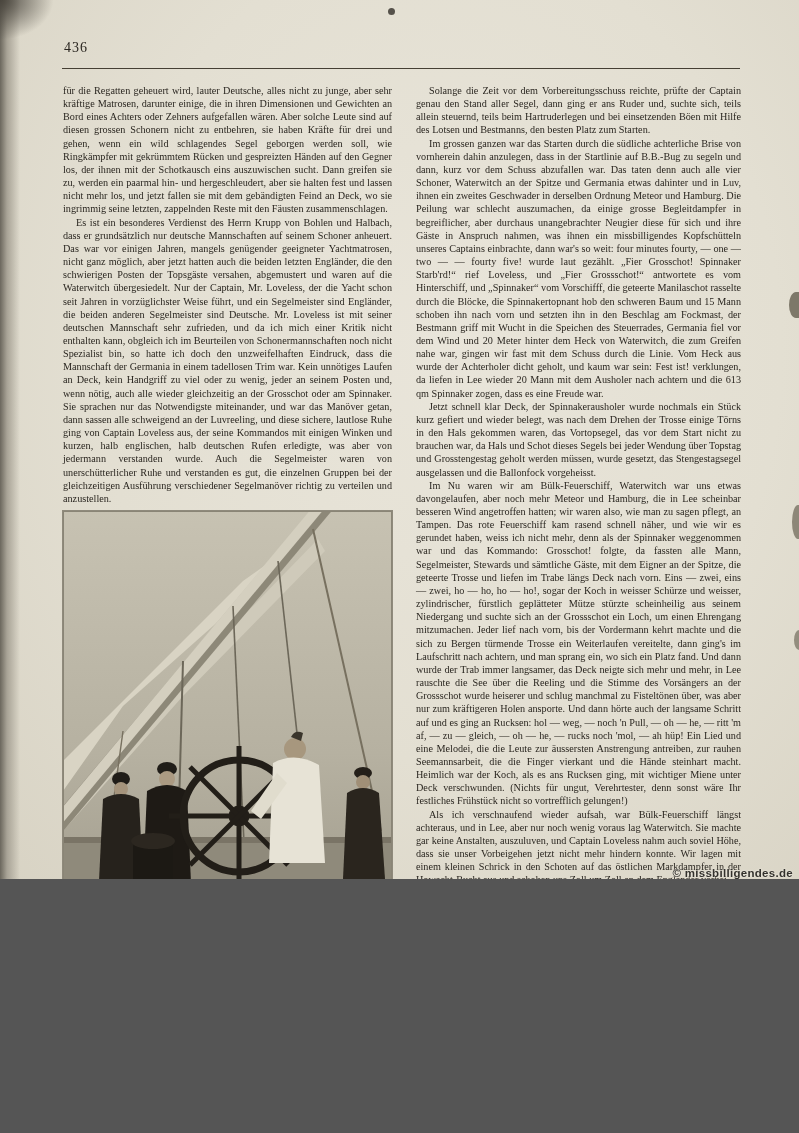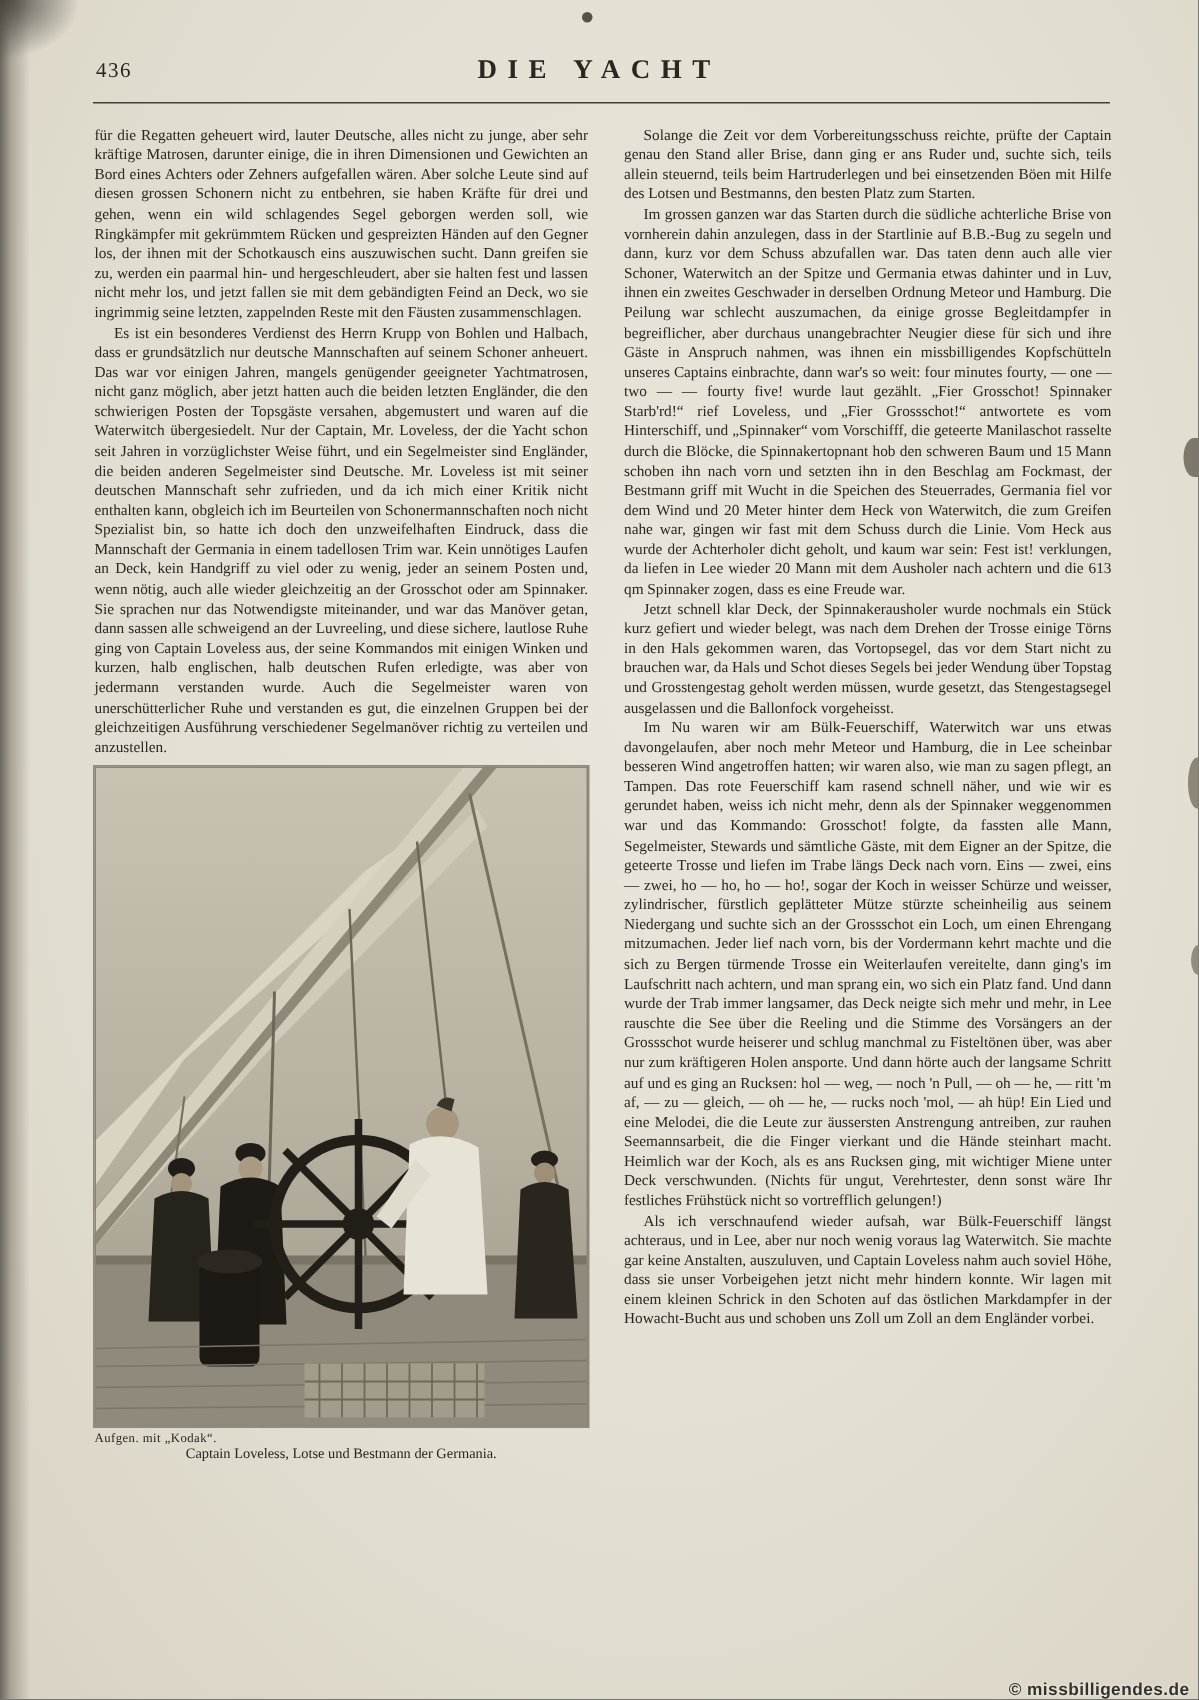--- a/index.html
+++ b/index.html
@@ -1,18 +1,18 @@
 <!DOCTYPE html>
 <html lang="de"><head>
 <meta charset="utf-8">
 <style>
   html,body{margin:0;padding:0;background:#555;}
   .page{
     position:relative;
-    width:799px;height:1133px;
+    width:799px;height:879px;
     margin:0 auto;
     background:
       radial-gradient(ellipse at 55% 40%, #e9e5da 0%, #e3dfd2 55%, #d8d3c4 100%);
     overflow:hidden;
     font-family:"Liberation Serif","DejaVu Serif",serif;
     color:#2a2620;
   }
   
   .edge-left{position:absolute;left:0;top:0;width:20px;height:1133px;
     background:linear-gradient(to right,#6b675d 0%,#a8a396 35%,rgba(216,211,196,0) 100%);}
@@ -59,21 +59,20 @@
 <div class="page">
 
   <div class="edge-left"></div>
   <div class="corner-tl"></div>
   <div class="tear-1"></div>
   <div class="tear-2"></div>
   <div class="tear-3"></div>
   <div class="speck"></div>
 
   <div class="page-number">436</div>
-  <div class="masthead">DIE YACHT</div>
   <div class="head-rule"></div>
 
   <div class="columns">
 
     <div class="col">
       <p>für die Regatten geheuert wird, lauter Deutsche, alles nicht zu junge, aber sehr kräftige Matrosen, darunter einige, die in ihren Dimensionen und Gewichten an Bord eines Achters oder Zehners aufgefallen wären. Aber solche Leute sind auf diesen grossen Schonern nicht zu entbehren, sie haben Kräfte für drei und gehen, wenn ein wild schlagendes Segel geborgen werden soll, wie Ringkämpfer mit gekrümmtem Rücken und gespreizten Händen auf den Gegner los, der ihnen mit der Schotkausch eins auszuwischen sucht. Dann greifen sie zu, werden ein paarmal hin- und hergeschleudert, aber sie halten fest und lassen nicht mehr los, und jetzt fallen sie mit dem gebändigten Feind an Deck, wo sie ingrimmig seine letzten, zappelnden Reste mit den Fäusten zusammenschlagen.</p>
       <p class="indent">Es ist ein besonderes Verdienst des Herrn Krupp von Bohlen und Halbach, dass er grundsätzlich nur deutsche Mannschaften auf seinem Schoner anheuert. Das war vor einigen Jahren, mangels genügender geeigneter Yachtmatrosen, nicht ganz möglich, aber jetzt hatten auch die beiden letzten Engländer, die den schwierigen Posten der Topsgäste versahen, abgemustert und waren auf die Waterwitch übergesiedelt. Nur der Captain, Mr. Loveless, der die Yacht schon seit Jahren in vorzüglichster Weise führt, und ein Segelmeister sind Engländer, die beiden anderen Segelmeister sind Deutsche. Mr. Loveless ist mit seiner deutschen Mannschaft sehr zufrieden, und da ich mich einer Kritik nicht enthalten kann, obgleich ich im Beurteilen von Schonermannschaften noch nicht Spezialist bin, so hatte ich doch den unzweifelhaften Eindruck, dass die Mannschaft der Germania in einem tadellosen Trim war. Kein unnötiges Laufen an Deck, kein Handgriff zu viel oder zu wenig, jeder an seinem Posten und, wenn nötig, auch alle wieder gleichzeitig an der Grosschot oder am Spinnaker. Sie sprachen nur das Notwendigste miteinander, und war das Manöver getan, dann sassen alle schweigend an der Luvreeling, und diese sichere, lautlose Ruhe ging von Captain Loveless aus, der seine Kommandos mit einigen Winken und kurzen, halb englischen, halb deutschen Rufen erledigte, was aber von jedermann verstanden wurde. Auch die Segelmeister waren von unerschütterlicher Ruhe und verstanden es gut, die einzelnen Gruppen bei der gleichzeitigen Ausführung verschiedener Segelmanöver richtig zu verteilen und anzustellen.</p>
 
       <figure>
         <div class="photo-frame">
@@ -154,21 +153,21 @@
 
             <rect x="0" y="0" width="329" height="440" fill="none" stroke="#8a8576" stroke-width="2"></rect>
           </svg>
         </div>
         <span class="photo-credit">Aufgen. mit „Kodak“.</span>
         <figcaption class="photo-caption">Captain Loveless, Lotse und Bestmann der Germania.</figcaption>
       </figure>
     </div>
 
     <div class="col">
-      <p class="indent">Solange die Zeit vor dem Vorbereitungsschuss reichte, prüfte der Captain genau den Stand aller Brise, dann ging er ans Ruder und, suchte sich, teils allein steuernd, teils beim Hartruderlegen und bei einsetzenden Böen mit Hilfe des Lotsen und Bestmanns, den besten Platz zum Starten.</p>
+      <p class="indent">Solange die Zeit vor dem Vorbereitungsschuss reichte, prüfte der Captain genau den Stand aller Segel, dann ging er ans Ruder und, suchte sich, teils allein steuernd, teils beim Hartruderlegen und bei einsetzenden Böen mit Hilfe des Lotsen und Bestmanns, den besten Platz zum Starten.</p>
       <p class="indent">Im grossen ganzen war das Starten durch die südliche achterliche Brise von vornherein dahin anzulegen, dass in der Startlinie auf B.B.-Bug zu segeln und dann, kurz vor dem Schuss abzufallen war. Das taten denn auch alle vier Schoner, Waterwitch an der Spitze und Germania etwas dahinter und in Luv, ihnen ein zweites Geschwader in derselben Ordnung Meteor und Hamburg. Die Peilung war schlecht auszumachen, da einige grosse Begleitdampfer in begreiflicher, aber durchaus unangebrachter Neugier diese für sich und ihre Gäste in Anspruch nahmen, was ihnen ein missbilligendes Kopfschütteln unseres Captains einbrachte, dann war's so weit: four minutes fourty, — one — two — — fourty five! wurde laut gezählt. „Fier Grosschot! Spinnaker Starb'rd!“ rief Loveless, und „Fier Grossschot!“ antwortete es vom Hinterschiff, und „Spinnaker“ vom Vorschifff, die geteerte Manilaschot rasselte durch die Blöcke, die Spinnakertopnant hob den schweren Baum und 15 Mann schoben ihn nach vorn und setzten ihn in den Beschlag am Fockmast, der Bestmann griff mit Wucht in die Speichen des Steuerrades, Germania fiel vor dem Wind und 20 Meter hinter dem Heck von Waterwitch, die zum Greifen nahe war, gingen wir fast mit dem Schuss durch die Linie. Vom Heck aus wurde der Achterholer dicht geholt, und kaum war sein: Fest ist! verklungen, da liefen in Lee wieder 20 Mann mit dem Ausholer nach achtern und die 613 qm Spinnaker zogen, dass es eine Freude war.</p>
       <p class="indent">Jetzt schnell klar Deck, der Spinnakerausholer wurde nochmals ein Stück kurz gefiert und wieder belegt, was nach dem Drehen der Trosse einige Törns in den Hals gekommen waren, das Vortopsegel, das vor dem Start nicht zu brauchen war, da Hals und Schot dieses Segels bei jeder Wendung über Topstag und Grosstengestag geholt werden müssen, wurde gesetzt, das Stengestagsegel ausgelassen und die Ballonfock vorgeheisst.</p>
       <p class="indent">Im Nu waren wir am Bülk-Feuerschiff, Waterwitch war uns etwas davongelaufen, aber noch mehr Meteor und Hamburg, die in Lee scheinbar besseren Wind angetroffen hatten; wir waren also, wie man zu sagen pflegt, an Tampen. Das rote Feuerschiff kam rasend schnell näher, und wie wir es gerundet haben, weiss ich nicht mehr, denn als der Spinnaker weggenommen war und das Kommando: Grosschot! folgte, da fassten alle Mann, Segelmeister, Stewards und sämtliche Gäste, mit dem Eigner an der Spitze, die geteerte Trosse und liefen im Trabe längs Deck nach vorn. Eins — zwei, eins — zwei, ho — ho, ho — ho!, sogar der Koch in weisser Schürze und weisser, zylindrischer, fürstlich geplätteter Mütze stürzte scheinheilig aus seinem Niedergang und suchte sich an der Grossschot ein Loch, um einen Ehrengang mitzumachen. Jeder lief nach vorn, bis der Vordermann kehrt machte und die sich zu Bergen türmende Trosse ein Weiterlaufen vereitelte, dann ging's im Laufschritt nach achtern, und man sprang ein, wo sich ein Platz fand. Und dann wurde der Trab immer langsamer, das Deck neigte sich mehr und mehr, in Lee rauschte die See über die Reeling und die Stimme des Vorsängers an der Grossschot wurde heiserer und schlug manchmal zu Fisteltönen über, was aber nur zum kräftigeren Holen ansporte. Und dann hörte auch der langsame Schritt auf und es ging an Rucksen: hol — weg, — noch 'n Pull, — oh — he, — ritt 'm af, — zu — gleich, — oh — he, — rucks noch 'mol, — ah hüp! Ein Lied und eine Melodei, die die Leute zur äussersten Anstrengung antreiben, zur rauhen Seemannsarbeit, die die Finger vierkant und die Hände steinhart macht. Heimlich war der Koch, als es ans Rucksen ging, mit wichtiger Miene unter Deck verschwunden. (Nichts für ungut, Verehrtester, denn sonst wäre Ihr festliches Frühstück nicht so vortrefflich gelungen!)</p>
       <p class="indent">Als ich verschnaufend wieder aufsah, war Bülk-Feuerschiff längst achteraus, und in Lee, aber nur noch wenig voraus lag Waterwitch. Sie machte gar keine Anstalten, auszuluven, und Captain Loveless nahm auch soviel Höhe, dass sie unser Vorbeigehen jetzt nicht mehr hindern konnte. Wir lagen mit einem kleinen Schrick in den Schoten auf das östlichen Markdampfer in der Howacht-Bucht aus und schoben uns Zoll um Zoll an dem Engländer vorbei.</p>
     </div>
 
   </div>
 
   <div class="watermark">© missbilligendes.de</div>
 

